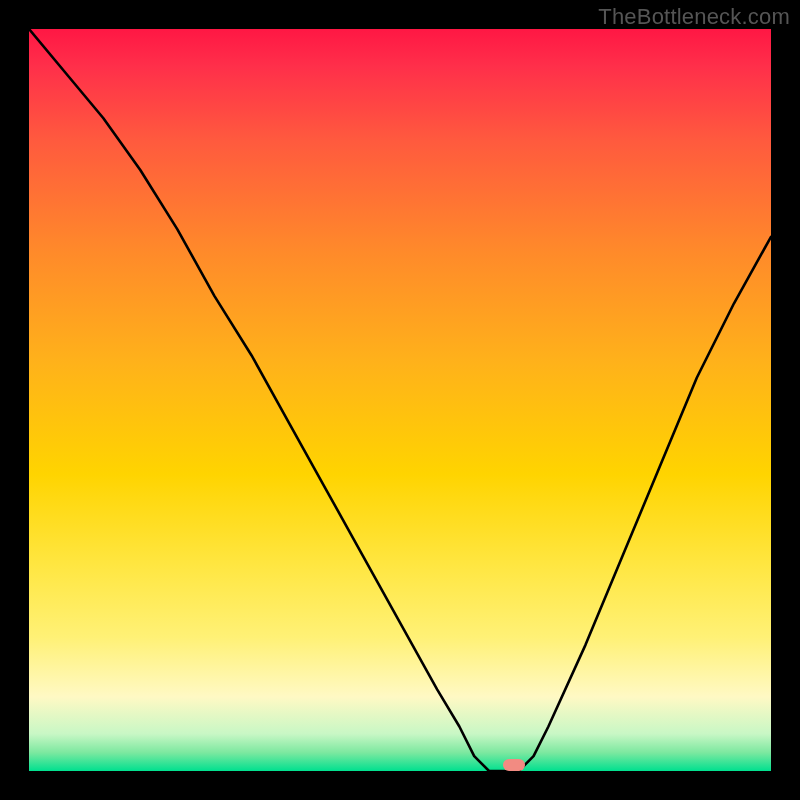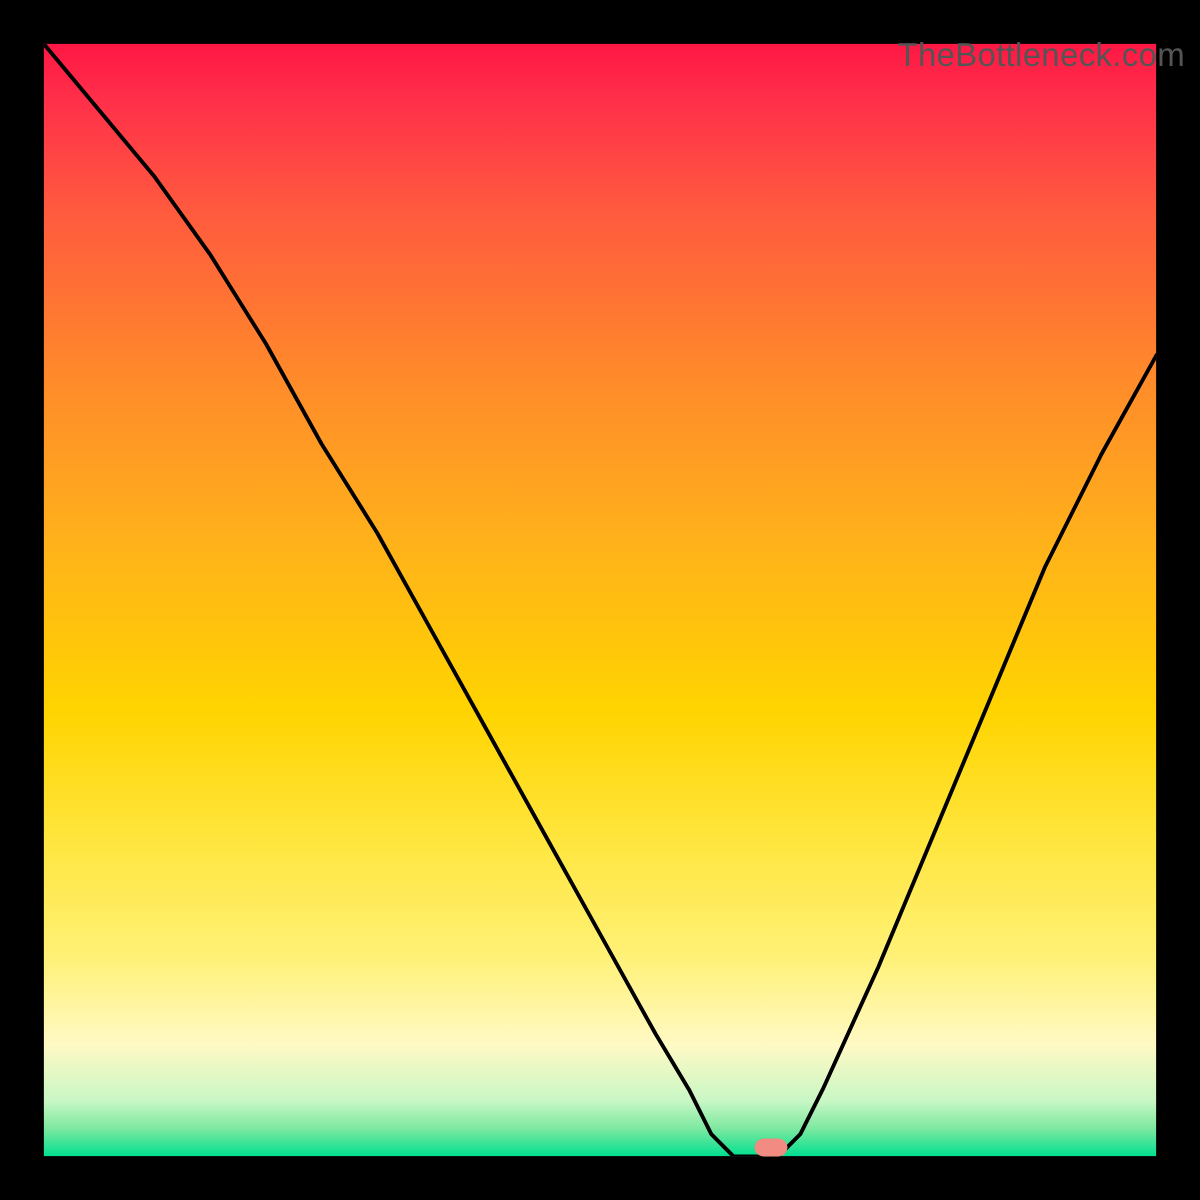--- a/index.html
+++ b/index.html
@@ -18,21 +18,20 @@
   }
   .watermark {
     position: absolute;
     top: 4px;
     right: 10px;
     color: #555;
     font-size: 22px;
     font-weight: 500;
     letter-spacing: 0.2px;
     z-index: 20;
-    margin-top: 20px;
   }
   .plot {
     position: absolute;
     left: 29px;
     top: 29px;
     width: 742px;
     height: 742px;
     overflow: hidden;
     z-index: 5;
   }

